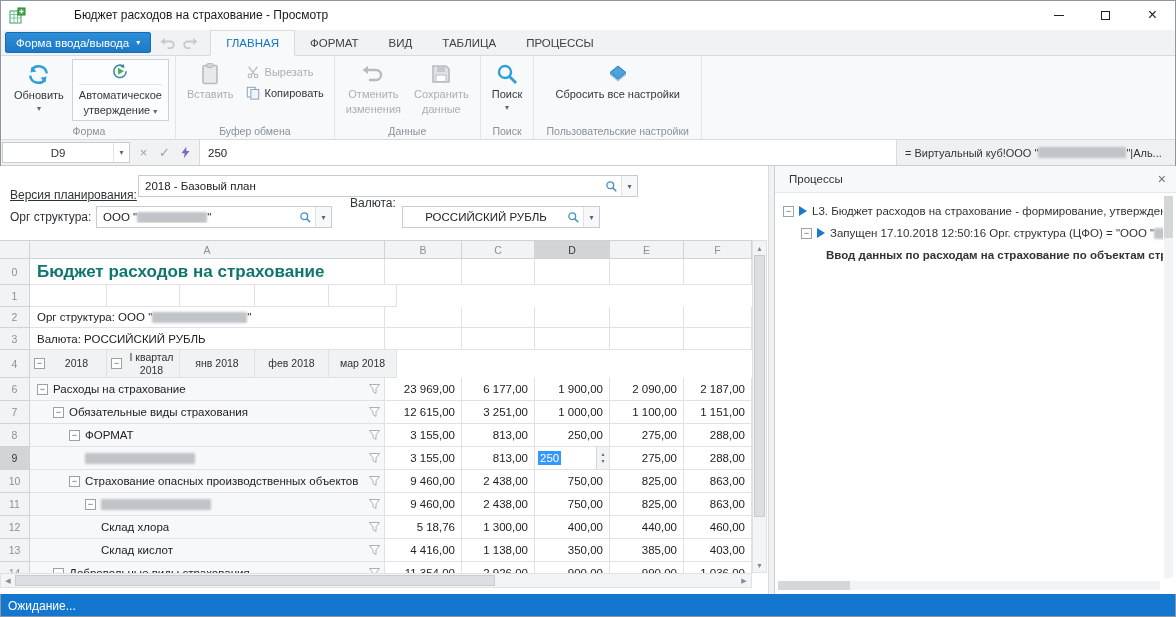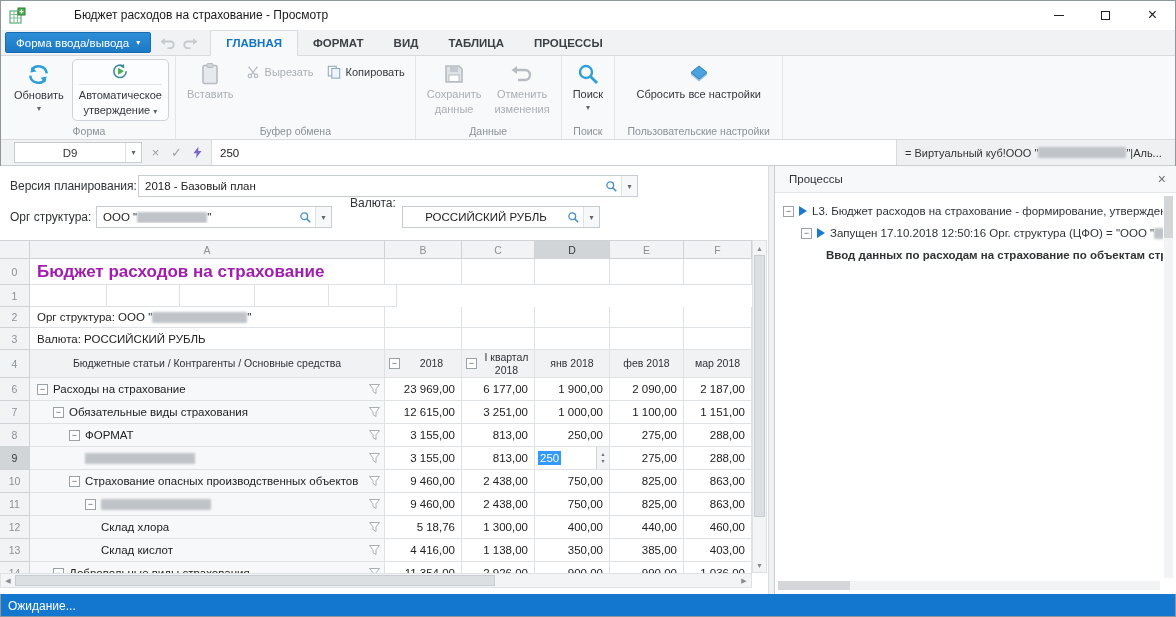--- a/index.html
+++ b/index.html
@@ -23,43 +23,43 @@
 
   
   .tabrow { height:26px; background:#f0f2f4; display:flex; align-items:center; border-bottom:1px solid #d7dbde; }
   .formio-btn { margin:0 4px 0 5px; height:21px; background:linear-gradient(#2e8ed6,#1c79c6);
     color:#fff; font-size:11.5px; display:flex; align-items:center; gap:7px; padding:0 10px;
     border-radius:2px; border:1px solid #176bb3; white-space:nowrap; }
   .dd { font-size:8px; line-height:1; }
   .histbtns { display:flex; gap:3px; margin:0 6px 0 2px; }
   .histbtn { width:20px; height:20px; display:flex; align-items:center; justify-content:center; }
   .tabs { display:flex; height:100%; align-items:stretch; margin-left:4px; }
-  .tab { padding:8px 15px; display:flex; align-items:center; font-size:11.5px; color:#3c4146;font-weight:bold; }
+  .tab { padding:8px 15px; display:flex; align-items:center; font-size:11.5px; color:#3c4146; }
   .tab.active { background:#f8f9fa; border:1px solid #d7dbde; border-bottom:1px solid #f8f9fa;
     color:#1274c4; margin-bottom:-1px; }
 
   
   .ribbon { height:84px; background:#f8f9fa; border-bottom:1px solid #d7dbde; display:flex; padding-left:3px; }
   .rgroup { position:relative; border-right:1px solid #e3e6e9; padding:3px 6px 16px 6px;
     display:flex; align-items:flex-start; gap:3px; }
   .rgroup-label { position:absolute; bottom:2px; left:0; right:0; text-align:center;
     font-size:10.5px; color:#8a9197; white-space:nowrap; }
   .bigbtn { display:flex; flex-direction:column; align-items:center; padding:3px 5px;
     font-size:11px; color:#33383d; text-align:center; line-height:1.2; gap:2px; height:62px; }
   .bigbtn.disabled { color:#a9afb5; }
   .bigbtn .dd { color:#5f666c; margin-top:1px; }
-  .autobox { border:1px solid #cdd3d8; background:#fcfdfe; border-radius:5px; padding:2px 6px 3px; }
+  .autobox { border:1px solid #cdd3d8; background:#fcfdfe; border-radius:0; padding:2px 6px 3px; }
   .autobox .divider { width:100%; border-top:1px solid #e0e4e7; margin:1px 0 2px; }
-  .smallcol { display:flex; flex-direction:row; gap:5px; padding-top:5px; }
+  .smallcol { display:flex; flex-direction:column; gap:5px; padding-top:5px; }
   .smallbtn { display:flex; align-items:center; gap:5px; font-size:11px; color:#33383d; padding:1px 4px; }
   .smallbtn.disabled { color:#a9afb5; }
 
   
   .formulabar { height:26px; background:#f0f2f4; border-bottom:1px solid #c9ced3; display:flex; align-items:center; }
-  .cellref { width:128px; height:21px; margin-left:14px; background:#fff; border:1px solid #c6ccd1;
+  .cellref { width:128px; height:21px; margin-left:2px; background:#fff; border:1px solid #c6ccd1;
     display:flex; align-items:center; font-size:11.5px; color:#333; }
   .cellref .txt { flex:1; text-align:center; }
   .cellref .dd { width:16px; align-self:stretch; display:flex; align-items:center; justify-content:center;
     border-left:1px solid #e0e3e6; color:#5f666c; }
   .fb-icons { display:flex; align-items:center; margin:0 3px; }
   .fb-ic { width:21px; height:21px; display:flex; align-items:center; justify-content:center;
     color:#9aa0a6; font-size:13px; }
   .fb-input { flex:1; height:100%; background:#fff; border-left:1px solid #d7dbde;
     display:flex; align-items:center; padding-left:8px; font-size:11.5px; color:#222; }
   .fb-cube { width:280px; height:100%; background:#eef0f2; border-left:1px solid #d7dbde;
@@ -88,21 +88,21 @@
   .cell { border-right:1px solid #dfe2e5; border-bottom:1px solid #dfe2e5; overflow:hidden; }
   .rn { width:30px; flex:none; background:#f2f3f5; border-right:1px solid #cfd3d7; border-bottom:1px solid #cfd3d7;
     color:#8a9197; font-size:10.5px; display:flex; align-items:center; justify-content:center; }
   .rn.sel { background:#d2d5d8; color:#33383d; }
   .colhead { background:#f2f3f5; border-right:1px solid #cfd3d7; border-bottom:1px solid #cfd3d7;
     color:#8a9197; font-size:10.5px; display:flex; align-items:center; justify-content:center; }
   .colhead.sel { background:#d2d5d8; color:#33383d; }
   .ca{width:355px;flex:none} .cb{width:77px;flex:none} .cc{width:73px;flex:none}
   .cd{width:75px;flex:none} .ce{width:74px;flex:none} .cf{width:68px;flex:none}
   .h18{height:18px} .h26{height:26px} .h22{height:22px} .h21{height:21px} .h28{height:28px} .h23{height:23px}
-  .title-cell { font-size:17px; font-weight:bold; color:#a21caf; display:flex; align-items:center;
+  .title-cell { font-size:17px; font-weight:bold; color:#0f766e; display:flex; align-items:center;
     padding-left:7px; white-space:nowrap; }
   .info-cell { display:flex; align-items:center; padding-left:7px; white-space:nowrap; font-size:11.5px; }
   .hdr-cell { background:#f1f2f4; display:flex; align-items:center; justify-content:center;
     text-align:center; font-size:10.5px; color:#2e3338; line-height:1.15; padding:1px 3px; }
   .hdr-left { justify-content:flex-start; padding-left:4px; }
   .hdr-left .flex1 { flex:1; text-align:center; }
   .lab-cell { background:#f7f8f9; display:flex; align-items:center; position:relative;
     font-size:11.5px; color:#222; white-space:nowrap; }
   .num-cell { display:flex; align-items:center; justify-content:flex-end; padding-right:6px;
     color:#222; background:#fff; }
@@ -252,34 +252,34 @@
         </svg>
         <span>Копировать</span>
       </div>
     </div>
     <div class="rgroup-label">Буфер обмена</div>
   </div>
 
   <div class="rgroup">
     <div class="bigbtn disabled">
       <svg width="24" height="24" viewBox="0 0 24 24">
+        <path d="M6 8h9a5 5 0 0 1 0 10H8" fill="none" stroke="#b6bcc2" stroke-width="2.4"></path>
+        <polygon points="7,4 7,12 1.5,8" fill="#b6bcc2"></polygon>
+      </svg>
+      <span>Отменить</span>
+      <span>изменения</span>
+    </div>
+    <div class="bigbtn disabled">
+      <svg width="24" height="24" viewBox="0 0 24 24">
         <path d="M4 4h13l3 3v13H4z" fill="#dfe3e6" stroke="#b6bcc2" stroke-width="1.6"></path>
         <rect x="8" y="4.5" width="8" height="5.5" fill="#c3c9ce"></rect>
         <rect x="7" y="13" width="10" height="6.5" fill="#fff" stroke="#b6bcc2"></rect>
       </svg>
       <span>Сохранить</span>
       <span>данные</span>
-    </div>
-    <div class="bigbtn disabled">
-      <svg width="24" height="24" viewBox="0 0 24 24">
-        <path d="M6 8h9a5 5 0 0 1 0 10H8" fill="none" stroke="#b6bcc2" stroke-width="2.4"></path>
-        <polygon points="7,4 7,12 1.5,8" fill="#b6bcc2"></polygon>
-      </svg>
-      <span>Отменить</span>
-      <span>изменения</span>
     </div>
     <div class="rgroup-label">Данные</div>
   </div>
 
   <div class="rgroup">
     <div class="bigbtn">
       <svg width="24" height="24" viewBox="0 0 24 24">
         <circle cx="10" cy="10" r="6" fill="none" stroke="#2f9fd8" stroke-width="2.4"></circle>
         <path d="M14.5 14.5L21 21" stroke="#2f9fd8" stroke-width="2.8"></path>
       </svg>
@@ -323,21 +323,21 @@
     <span>= Виртуальный куб!ООО "</span>
       <span class="redact" style="width:88px"></span>
       <span>"|Аль...</span>
   </div>
 </div>
 
 <div class="main">
 
   <div class="left">
 
-    <span class="flabel" style="left:10px; top:13px;">Версия планирования:</span>
+    <span class="flabel" style="left:10px; top:22px;text-decoration:underline;">Версия планирования:</span>
     <div class="combo" style="left:138px; top:9px; width:500px;">
       <span class="val">2018 - Базовый план</span>
       <span class="mag">
         <svg width="12" height="12" viewBox="0 0 16 16">
             <circle cx="7" cy="7" r="4.5" fill="none" stroke="#4a90c4" stroke-width="1.8"></circle>
             <path d="M10.5 10.5L15 15" stroke="#4a90c4" stroke-width="2"></path>
           </svg>
       </span>
       <span class="cdd">▾</span>
     </div>
@@ -416,21 +416,20 @@
         <div class="cell ca info-cell">Валюта: РОССИЙСКИЙ РУБЛЬ</div>
         <div class="cell cb num-cell"></div>
         <div class="cell cc num-cell"></div>
         <div class="cell cd num-cell"></div>
         <div class="cell ce num-cell"></div>
         <div class="cell cf num-cell"></div>
       </div>
 
       <div class="grow h28">
         <div class="rn">4</div>
-        <div class="cell ca hdr-cell">Бюджетные статьи / Контрагенты / Основные средства</div>
         <div class="cell cb hdr-cell hdr-left">
           <span class="cbox">−</span>
           <span class="flex1">2018</span>
         </div>
         <div class="cell cc hdr-cell hdr-left">
           <span class="cbox">−</span>
           <span class="flex1">I квартал 2018</span>
         </div>
         <div class="cell cd hdr-cell">янв 2018</div>
         <div class="cell ce hdr-cell">фев 2018</div>

